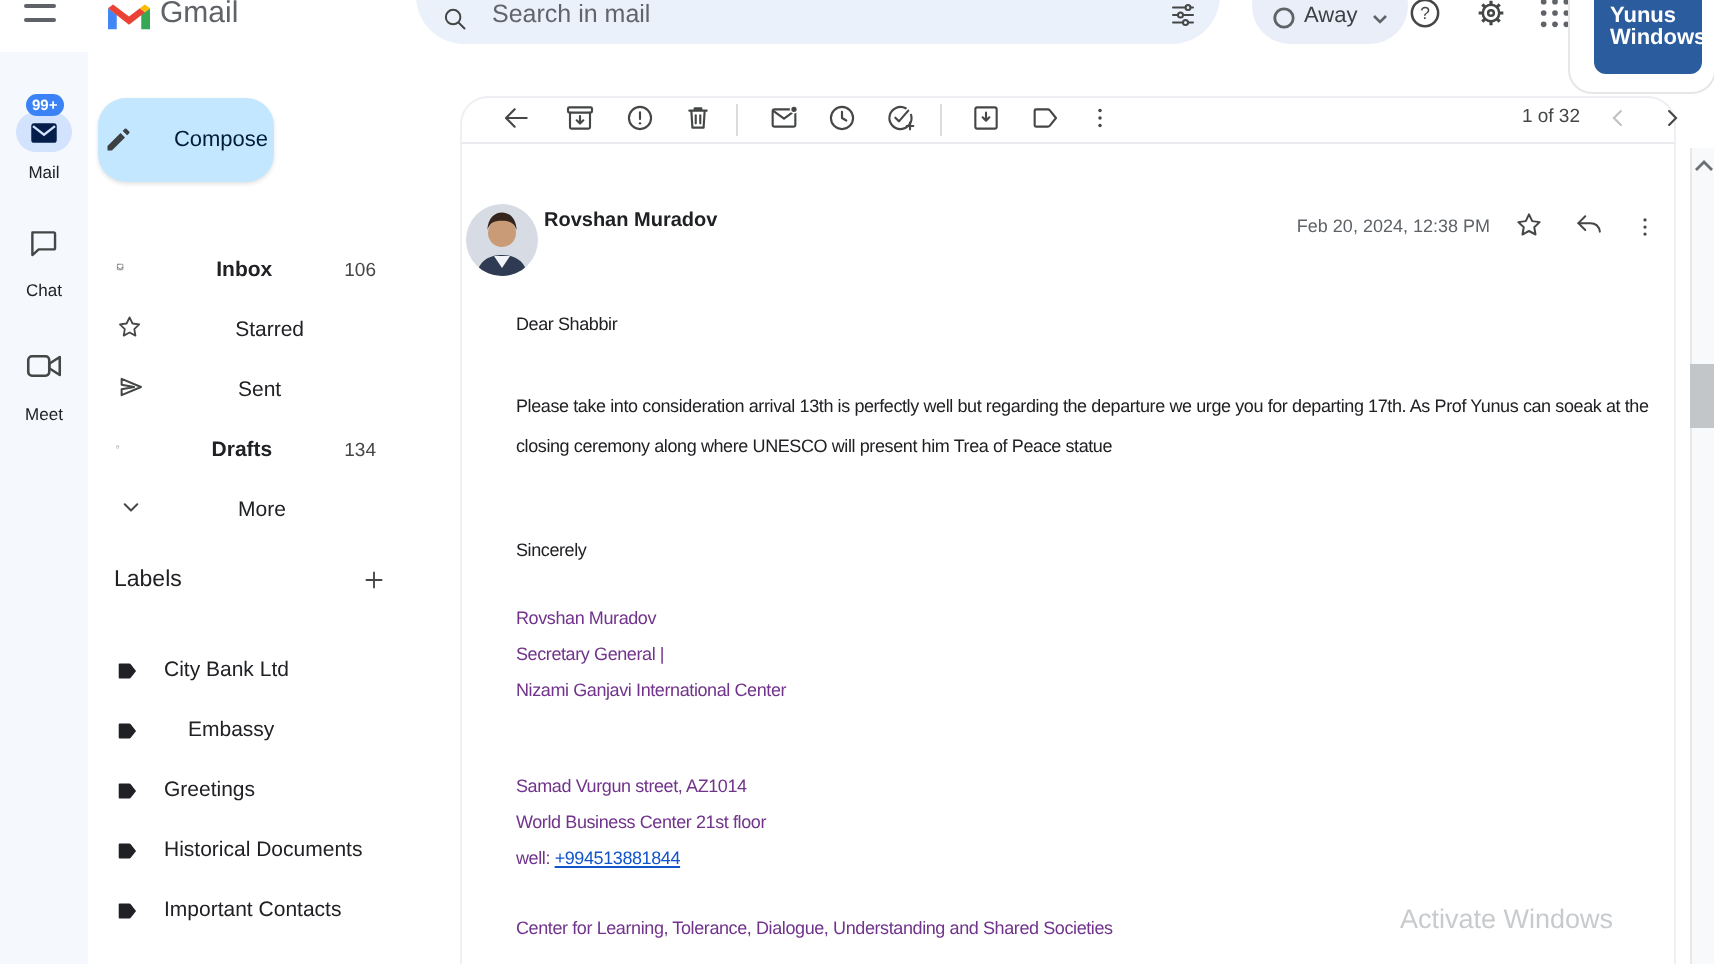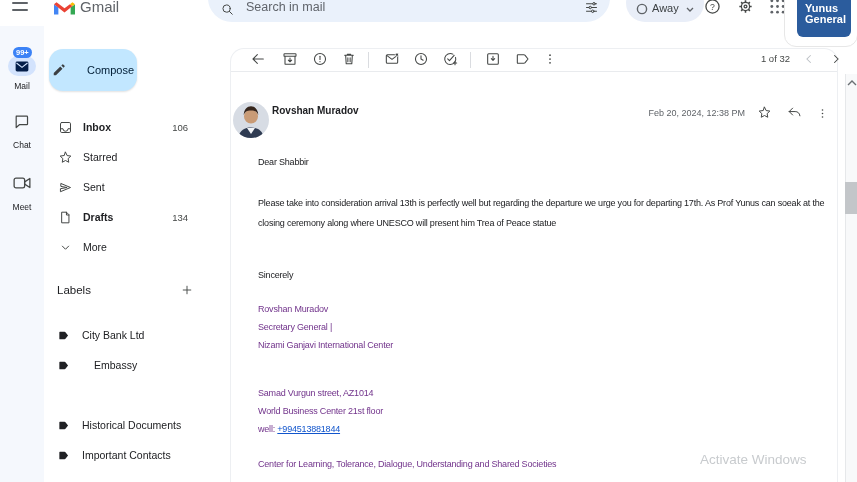--- a/index.html
+++ b/index.html
@@ -10,21 +10,21 @@
   .ic{stroke:#444746;stroke-width:1.6;fill:none;stroke-linecap:round;stroke-linejoin:round;}
   .hbar{position:absolute;left:0;width:16px;height:2.3px;background:#5f6368;border-radius:1px;}
   .searchpill{background:#eaf1fb;border-radius:24px;}
   .chip{background:#e9eef8;border-radius:19px;}
   .railpill{background:#d3e3fd;border-radius:10px;display:flex;align-items:center;justify-content:center;}
   .badge{background:#3b82f6;color:#fff;font-size:7.5px;font-weight:bold;border-radius:7px;
          padding:1px 3px;line-height:9px;}
   .raillabel{width:44px;text-align:center;font-size:8.5px;font-weight:500;color:#202124;}
   .compose{background:#c2e7ff;border-radius:14px;display:flex;align-items:center;justify-content:center;gap:21px;
            box-shadow:0 1px 2px rgba(0,0,0,0.12);}
-  .navrow{display:flex;align-items:center;height:28px;padding-left:14px;padding-right:16px;box-sizing:border-box;}
+  .navrow{display:flex;align-items:flex-end;height:28px;padding-left:14px;padding-right:16px;box-sizing:border-box;gap:36px;}
   .navlabel{font-size:10.5px;margin-left:10px;color:#202124;}
   .navcount{margin-left:auto;font-size:9.5px;color:#444746;}
   .bold{font-weight:bold;}
   .labelrow{display:flex;align-items:center;height:24px;padding-left:14px;box-sizing:border-box;}
   .card{background:#fff;border:1px solid #edeff2;border-bottom:none;border-radius:14px 14px 0 0;box-sizing:border-box;}
   .tbtn{width:16px;height:16px;}
   .divider{width:1px;height:16px;background:#dadce0;}
   .bodytext{font-size:9px;letter-spacing:-0.2px;line-height:13px;color:#202124;white-space:nowrap;}
   .purple{color:#71338b;}
   .linkblue{color:#1155cc;text-decoration:underline;}
@@ -121,21 +121,21 @@
   <div class="abs yunuscard" style="left:784px;top:-25px;width:72px;height:70px;">
     <div class="abs yunusbox" style="left:12px;top:15px;width:54px;height:46px;">
       <svg width="16" height="22" viewBox="0 0 16 22">
         <circle cx="8" cy="7" r="6" fill="#e9eef5" opacity="0.9"></circle>
         <circle cx="4.5" cy="9" r="3.2" fill="#cdd9e8" opacity="0.9"></circle>
         <circle cx="11.5" cy="9" r="3.2" fill="#cdd9e8" opacity="0.9"></circle>
         <path d="M8 9v10M8 11l-3-2M8 12l3-2" stroke="#ffffff" stroke-width="1.2" fill="none"></path>
       </svg>
       <div>
         <div class="yunustext">Yunus</div>
-        <div class="yunustext">General</div>
+        <div class="yunustext">Windows</div>
       </div>
     </div>
   </div>
 
   <div class="abs" style="left:0;top:26px;width:44px;height:456px;background:#f5f8fd;">
     <div class="abs railpill" style="left:8px;top:30px;width:28px;height:20px;">
       <svg width="14" height="11" viewBox="0 0 24 19">
         <rect x="1" y="1" width="22" height="17" rx="2.5" fill="#041e49"></rect>
         <path d="M2.5 3.5L12 11l9.5-7.5" stroke="#d3e3fd" stroke-width="2" fill="none"></path>
       </svg>
@@ -216,20 +216,26 @@
       <svg width="13" height="13" viewBox="0 0 24 24" fill="#202124">
         <path d="M3.5 5h8.6a2 2 0 011.7.9l4.7 6.1-4.7 6.1a2 2 0 01-1.7.9H3.5a1 1 0 01-1-1V6a1 1 0 011-1z"></path>
       </svg>
       <span class="navlabel" style="margin-left:11px;">City Bank Ltd</span>
     </div>
     <div class="abs labelrow" style="left:0;top:327px;width:170px;gap:12px;">
       <svg width="13" height="13" viewBox="0 0 24 24" fill="#202124">
         <path d="M3.5 5h8.6a2 2 0 011.7.9l4.7 6.1-4.7 6.1a2 2 0 01-1.7.9H3.5a1 1 0 01-1-1V6a1 1 0 011-1z"></path>
       </svg>
       <span class="navlabel" style="margin-left:11px;">Embassy</span>
+    </div>
+    <div class="abs labelrow" style="left:0;top:357px;width:170px;">
+      <svg width="13" height="13" viewBox="0 0 24 24" fill="#202124">
+        <path d="M3.5 5h8.6a2 2 0 011.7.9l4.7 6.1-4.7 6.1a2 2 0 01-1.7.9H3.5a1 1 0 01-1-1V6a1 1 0 011-1z"></path>
+      </svg>
+      <span class="navlabel" style="margin-left:11px;">Greetings</span>
     </div>
     <div class="abs labelrow" style="left:0;top:417px;width:170px;">
       <svg width="13" height="13" viewBox="0 0 24 24" fill="#202124">
         <path d="M3.5 5h8.6a2 2 0 011.7.9l4.7 6.1-4.7 6.1a2 2 0 01-1.7.9H3.5a1 1 0 01-1-1V6a1 1 0 011-1z"></path>
       </svg>
       <span class="navlabel" style="margin-left:11px;">Important Contacts</span>
     </div>
     <div class="abs labelrow" style="left:0;top:387px;width:170px;">
       <svg width="13" height="13" viewBox="0 0 24 24" fill="#202124">
         <path d="M3.5 5h8.6a2 2 0 011.7.9l4.7 6.1-4.7 6.1a2 2 0 01-1.7.9H3.5a1 1 0 01-1-1V6a1 1 0 011-1z"></path>

